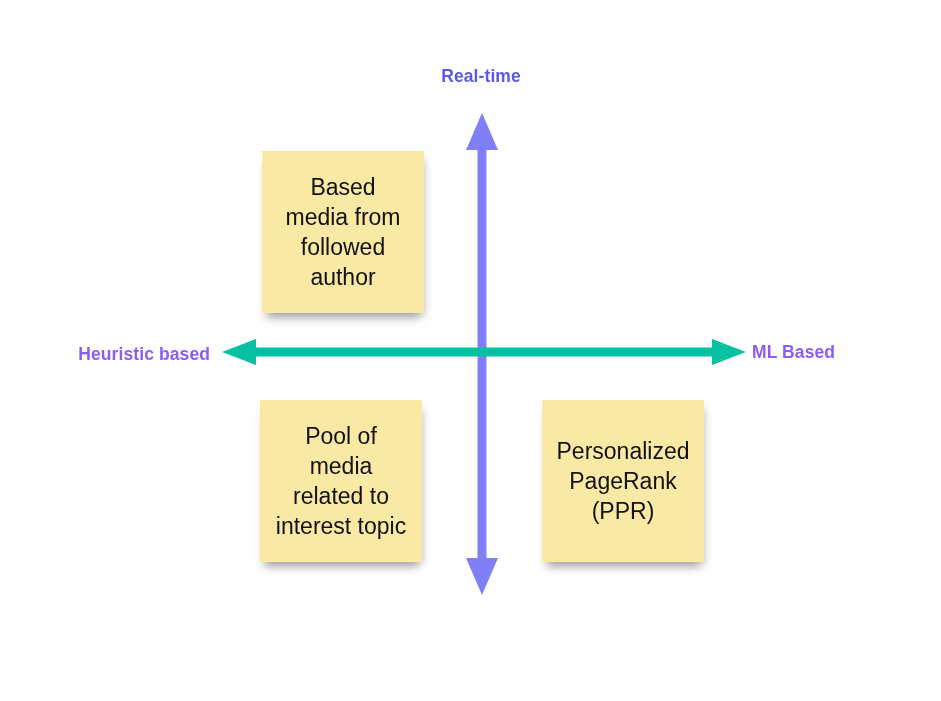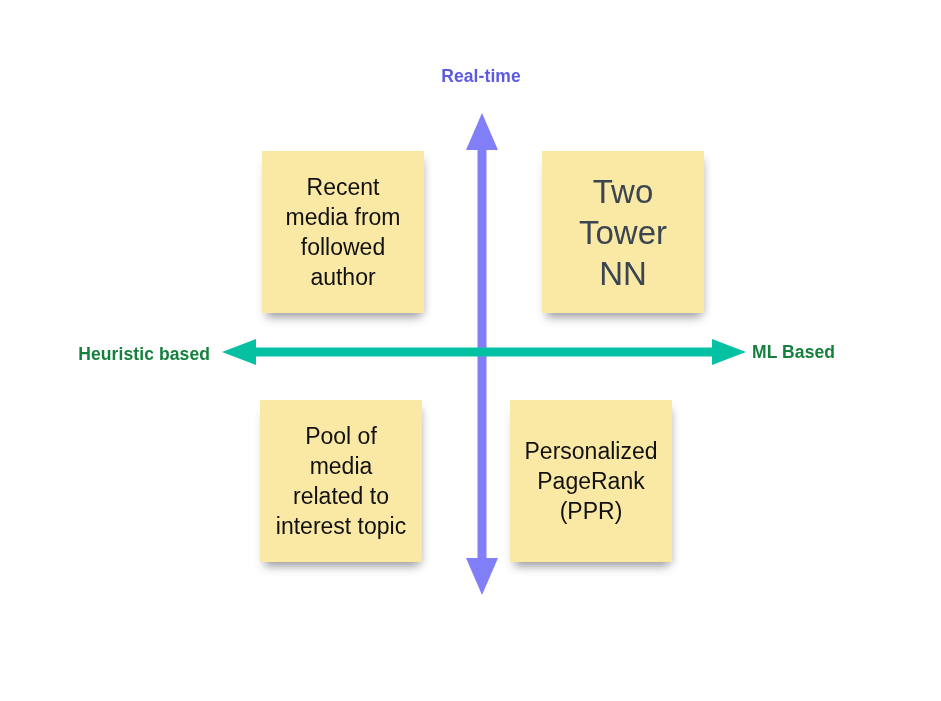--- a/index.html
+++ b/index.html
@@ -24,21 +24,21 @@
     height: 701px;
   }
   .axis-label {
     position: absolute;
     font-weight: 700;
     font-size: 17.5px;
     line-height: 21px;
     letter-spacing: 0.1px;
   }
   .axis-label.purple { color: #5c5ae4; }
-  .axis-label.teal   { color: #15803d; }
+  .axis-label.teal   { color: #8b5cf6; }
   .label-real-time     { left: 381px; top: 66px;  width: 200px; text-align: center; }
   .label-pre-generated { left: 389px; top: 612px; width: 200px; text-align: center; }
   .label-heuristic     { left: 10px;  top: 344px; width: 200px; text-align: right; }
   .label-ml            { left: 752px; top: 342px; width: 200px; text-align: left; }
   .note {
     position: absolute;
     width: 162px;
     height: 162px;
     background: #fae8a5;
     box-shadow: 0 9px 9px -4px rgba(60,60,70,0.38), 5px 5px 7px -3px rgba(60,60,70,0.18);
@@ -49,21 +49,21 @@
   }
   .note-text {
     white-space: pre-line;
     font-size: 23px;
     line-height: 30px;
     color: #111111;
   }
   .note-tl { left: 262px; top: 151px; }
   .note-tr { left: 542px; top: 151px; }
   .note-bl { left: 260px; top: 400px; }
-  .note-br { left: 510px; top: 400px; }
+  .note-br { left: 542px; top: 400px; }
   .note-tr .note-text {
     font-size: 33px;
     line-height: 41px;
     color: #3a4551;
   }
 </style>
 </head>
 <body>
 
 <div class="canvas">
@@ -82,31 +82,26 @@
   </svg>
 
   <div class="axis-label purple label-real-time">Real-time</div>
 
 
   <div class="axis-label teal label-heuristic">Heuristic based</div>
 
   <div class="axis-label teal label-ml">ML Based</div>
 
   <div class="note note-tl">
-    <div class="note-text">Recent
+    <div class="note-text">Based
 media from
 followed
 author</div>
   </div>
 
-  <div class="note note-tr">
-    <div class="note-text">Two
-Tower
-NN</div>
-  </div>
 
   <div class="note note-bl">
     <div class="note-text">Pool of
 media
 related to
 interest topic</div>
   </div>
 
   <div class="note note-br">
     <div class="note-text">Personalized

